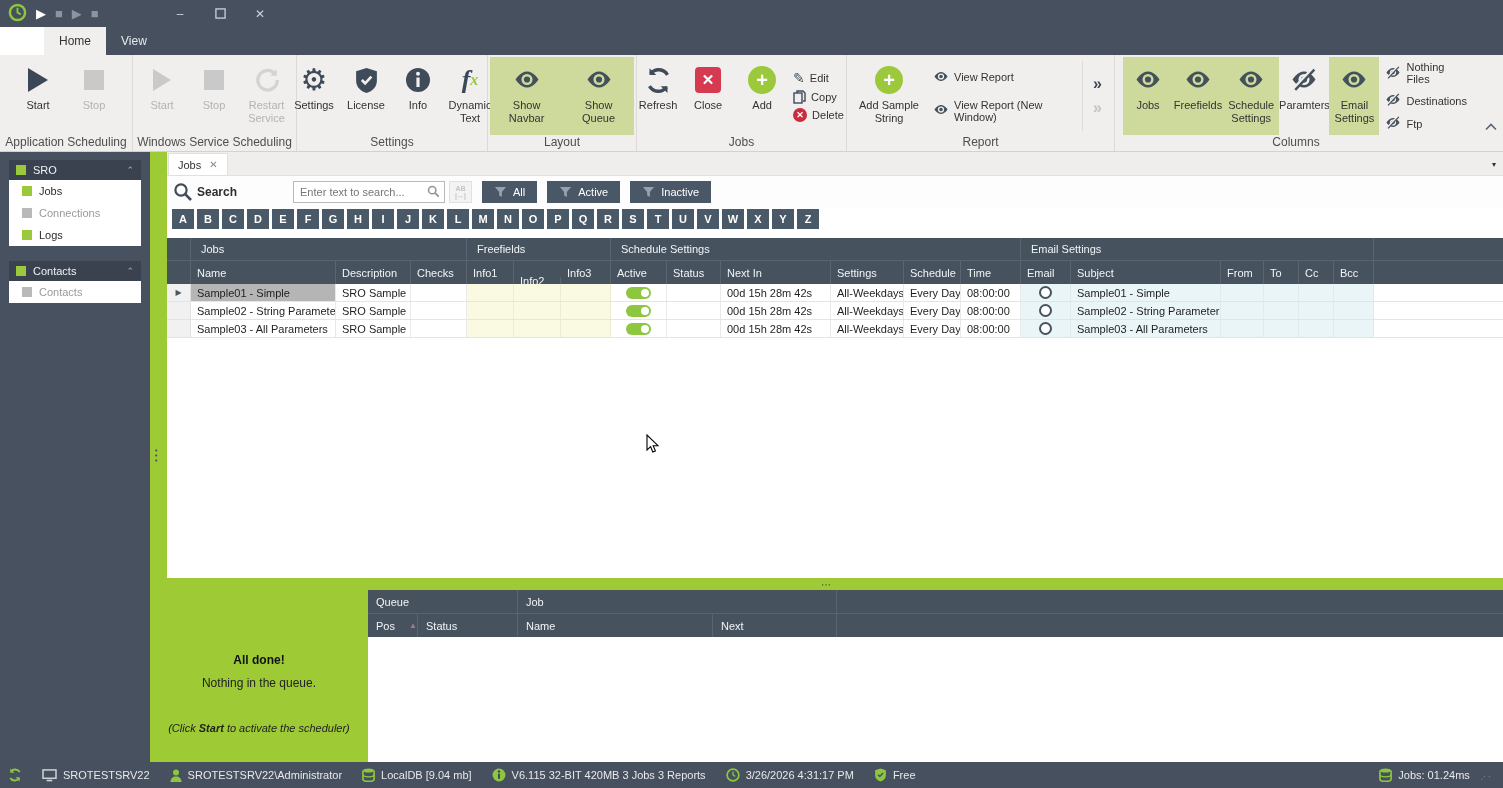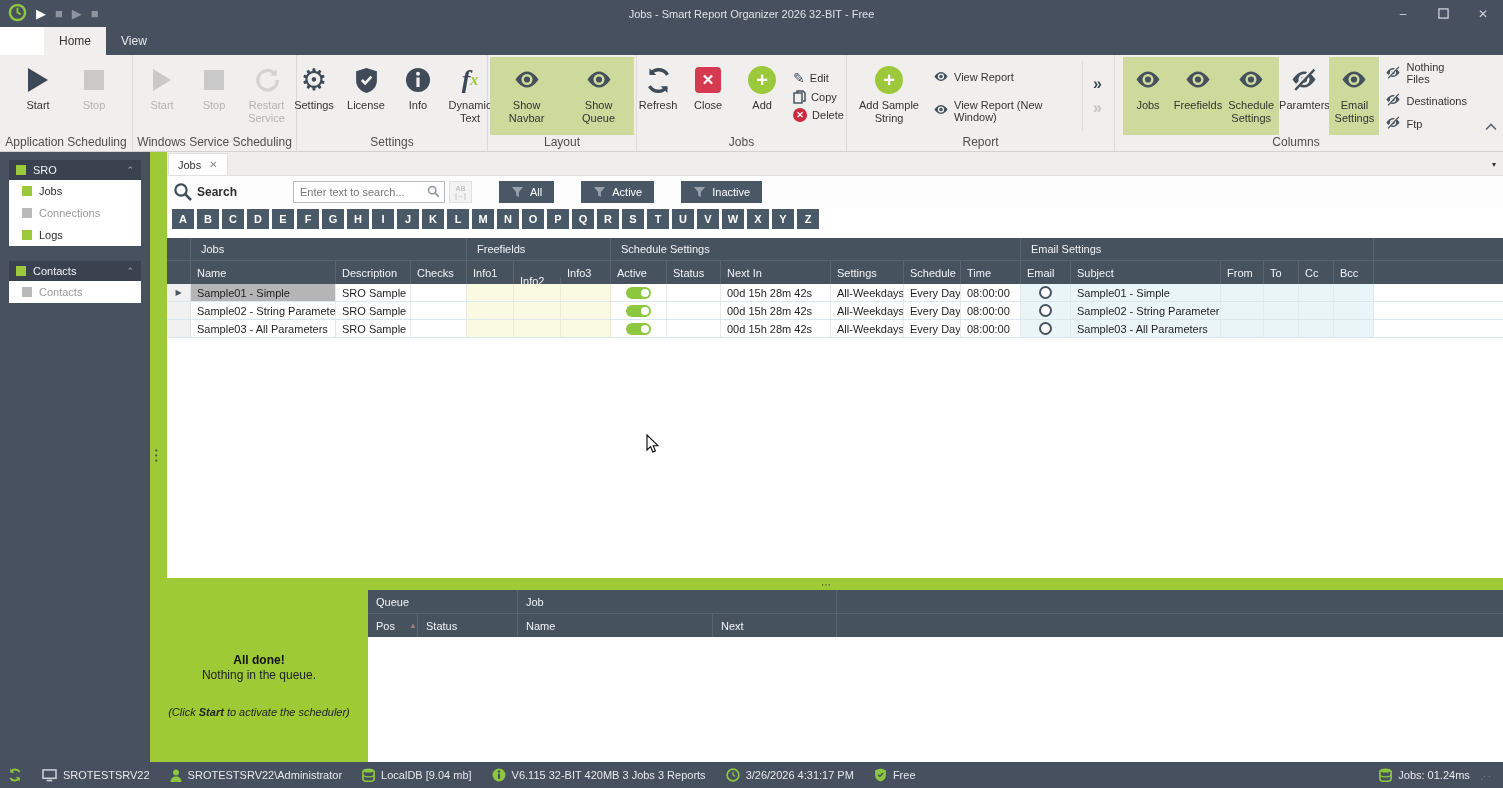--- a/index.html
+++ b/index.html
@@ -74,21 +74,21 @@
   .doctab { background:#fff; height:22px; display:flex; align-items:center; gap:8px; padding:0 9px; font-size:11px; color:#333; border:1px solid #e2e0dd; border-bottom:none; margin-left:1px; }
   .doctab .x { color:#7f8791; font-size:10px; }
   .doctabs .dd { position:absolute; right:7px; bottom:6px; color:#333; font-size:8px; }
 
   .searchrow { height:30px; display:flex; align-items:center; gap:4px; padding:16px 6px; background:#fdfdfd; }
   .search-label { font-weight:bold; font-size:12px; color:#2e2e2e; }
   .search-input { width:152px; height:22px; border:1px solid #b9b9b9; background:#fff; font-size:11px; padding:0 20px 0 6px; color:#555; font-family:"Liberation Sans", sans-serif; }
   .input-wrap { position:relative; }
   .input-wrap .mini-mag { position:absolute; right:5px; top:4px; }
   .ab-btn { width:23px; height:22px; border:1px solid #e0e0e0; background:#f3f3f3; display:flex; flex-direction:column; align-items:center; justify-content:center; color:#c4c4c4; font-size:7px; line-height:7px; font-weight:bold; }
-  .filt-btn { height:22px; background:#4a5766; color:#fff; display:flex; align-items:center; gap:6px; padding:0 12px; font-size:11px; margin-left:23px; }
+  .filt-btn { height:22px; background:#4a5766; color:#fff; display:flex; align-items:center; gap:6px; padding:0 12px; font-size:11px; margin-left:6px; }
 
   .alpharow { height:25px; display:flex; gap:3px; padding:1px 0 0 5px; background:#fff; }
   .alpha-btn { width:22px; height:20px; background:#4a5967; color:#fff; font-size:11px; font-weight:bold; display:flex; align-items:center; justify-content:center; }
 
   
   .grid { margin-top:5px; }
   .g-bandrow, .g-headrow { display:flex; background:#47525f; color:#f2f4f6; }
   .g-bandrow { height:23px; border-bottom:1px solid #596470; }
   .g-headrow { height:23px; }
   .g-band { display:flex; align-items:center; padding-left:10px; border-right:1px solid #596470; font-size:11px; }
@@ -102,21 +102,21 @@
   .g-c.em { background:#eaf5f8; border-right-color:#dcecf1; }
   .g-c.sel { background:#b5b5b5; }
   .g-c.center { justify-content:center; padding-left:0; }
   .toggle { width:25px; height:12px; background:#8dc63f; border-radius:6px; position:relative; }
   .toggle::after { content:""; position:absolute; right:2px; top:2px; width:8px; height:8px; background:#fff; border-radius:50%; }
   .radio { width:13px; height:13px; border:2px solid #47525f; border-radius:50%; background:#fff; }
 
   
   .hsplitter { height:12px; background:#9dca35; display:flex; align-items:center; justify-content:center; color:#3c4857; font-size:10px; letter-spacing:1px; }
   .bottomrow { flex:1; display:flex; min-height:0; }
-  .greenpanel { width:218px; background:#9dca35; color:#1d2a14; display:flex; flex-direction:column; align-items:center; justify-content:flex-start; padding-top:63px; font-size:12px; }
+  .greenpanel { width:218px; background:#9dca35; color:#1d2a14; display:flex; flex-direction:column; align-items:center; justify-content:flex-start; padding-top:63px; font-size:12px;gap:8px; }
   .gp-title { font-weight:bold; color:#111; }
   .gp-sub { margin-top:1px; color:#222; }
   .gp-hint { margin-top:24px; font-style:italic; font-size:11px; color:#222; }
   .gp-hint b { font-weight:bold; }
   .queuearea { flex:1; background:#fff; }
   .q-bandrow, .q-headrow { display:flex; background:#47525f; color:#f2f4f6; }
   .q-bandrow { height:24px; border-bottom:1px solid #596470; }
   .q-headrow { height:23px; }
   .q-band, .q-h { display:flex; align-items:center; padding-left:8px; border-right:1px solid #596470; font-size:11px; }
   .q-sort { margin-left:14px; color:#9b7f82; font-size:8px; }
@@ -140,21 +140,20 @@
         <svg width="19" height="19" viewBox="0 0 20 20">
             <circle cx="10" cy="10" r="8" fill="none" stroke="#8dc63f" stroke-width="2.6"></circle>
             <path d="M10 5v5l3.4 2" fill="none" stroke="#8dc63f" stroke-width="2"></path>
           </svg>
       </span>
       <span class="glyph-play">▶</span>
       <span class="glyph-dis">■</span>
       <span class="glyph-dis">▶</span>
       <span class="glyph-dis">■</span>
     </div>
-    <div class="tb-title">Jobs - Smart Report Organizer 2026 32-BIT - Free</div>
     <div class="tb-controls">
       <span class="tb-btn">–</span>
       <span class="tb-btn">
         <svg width="11" height="11" viewBox="0 0 12 12">
             <rect x="1" y="1" width="10" height="10" fill="none" stroke="#cfd4da" stroke-width="1.4"></rect>
           </svg>
       </span>
       <span class="tb-btn">✕</span>
     </div>
   </div>

